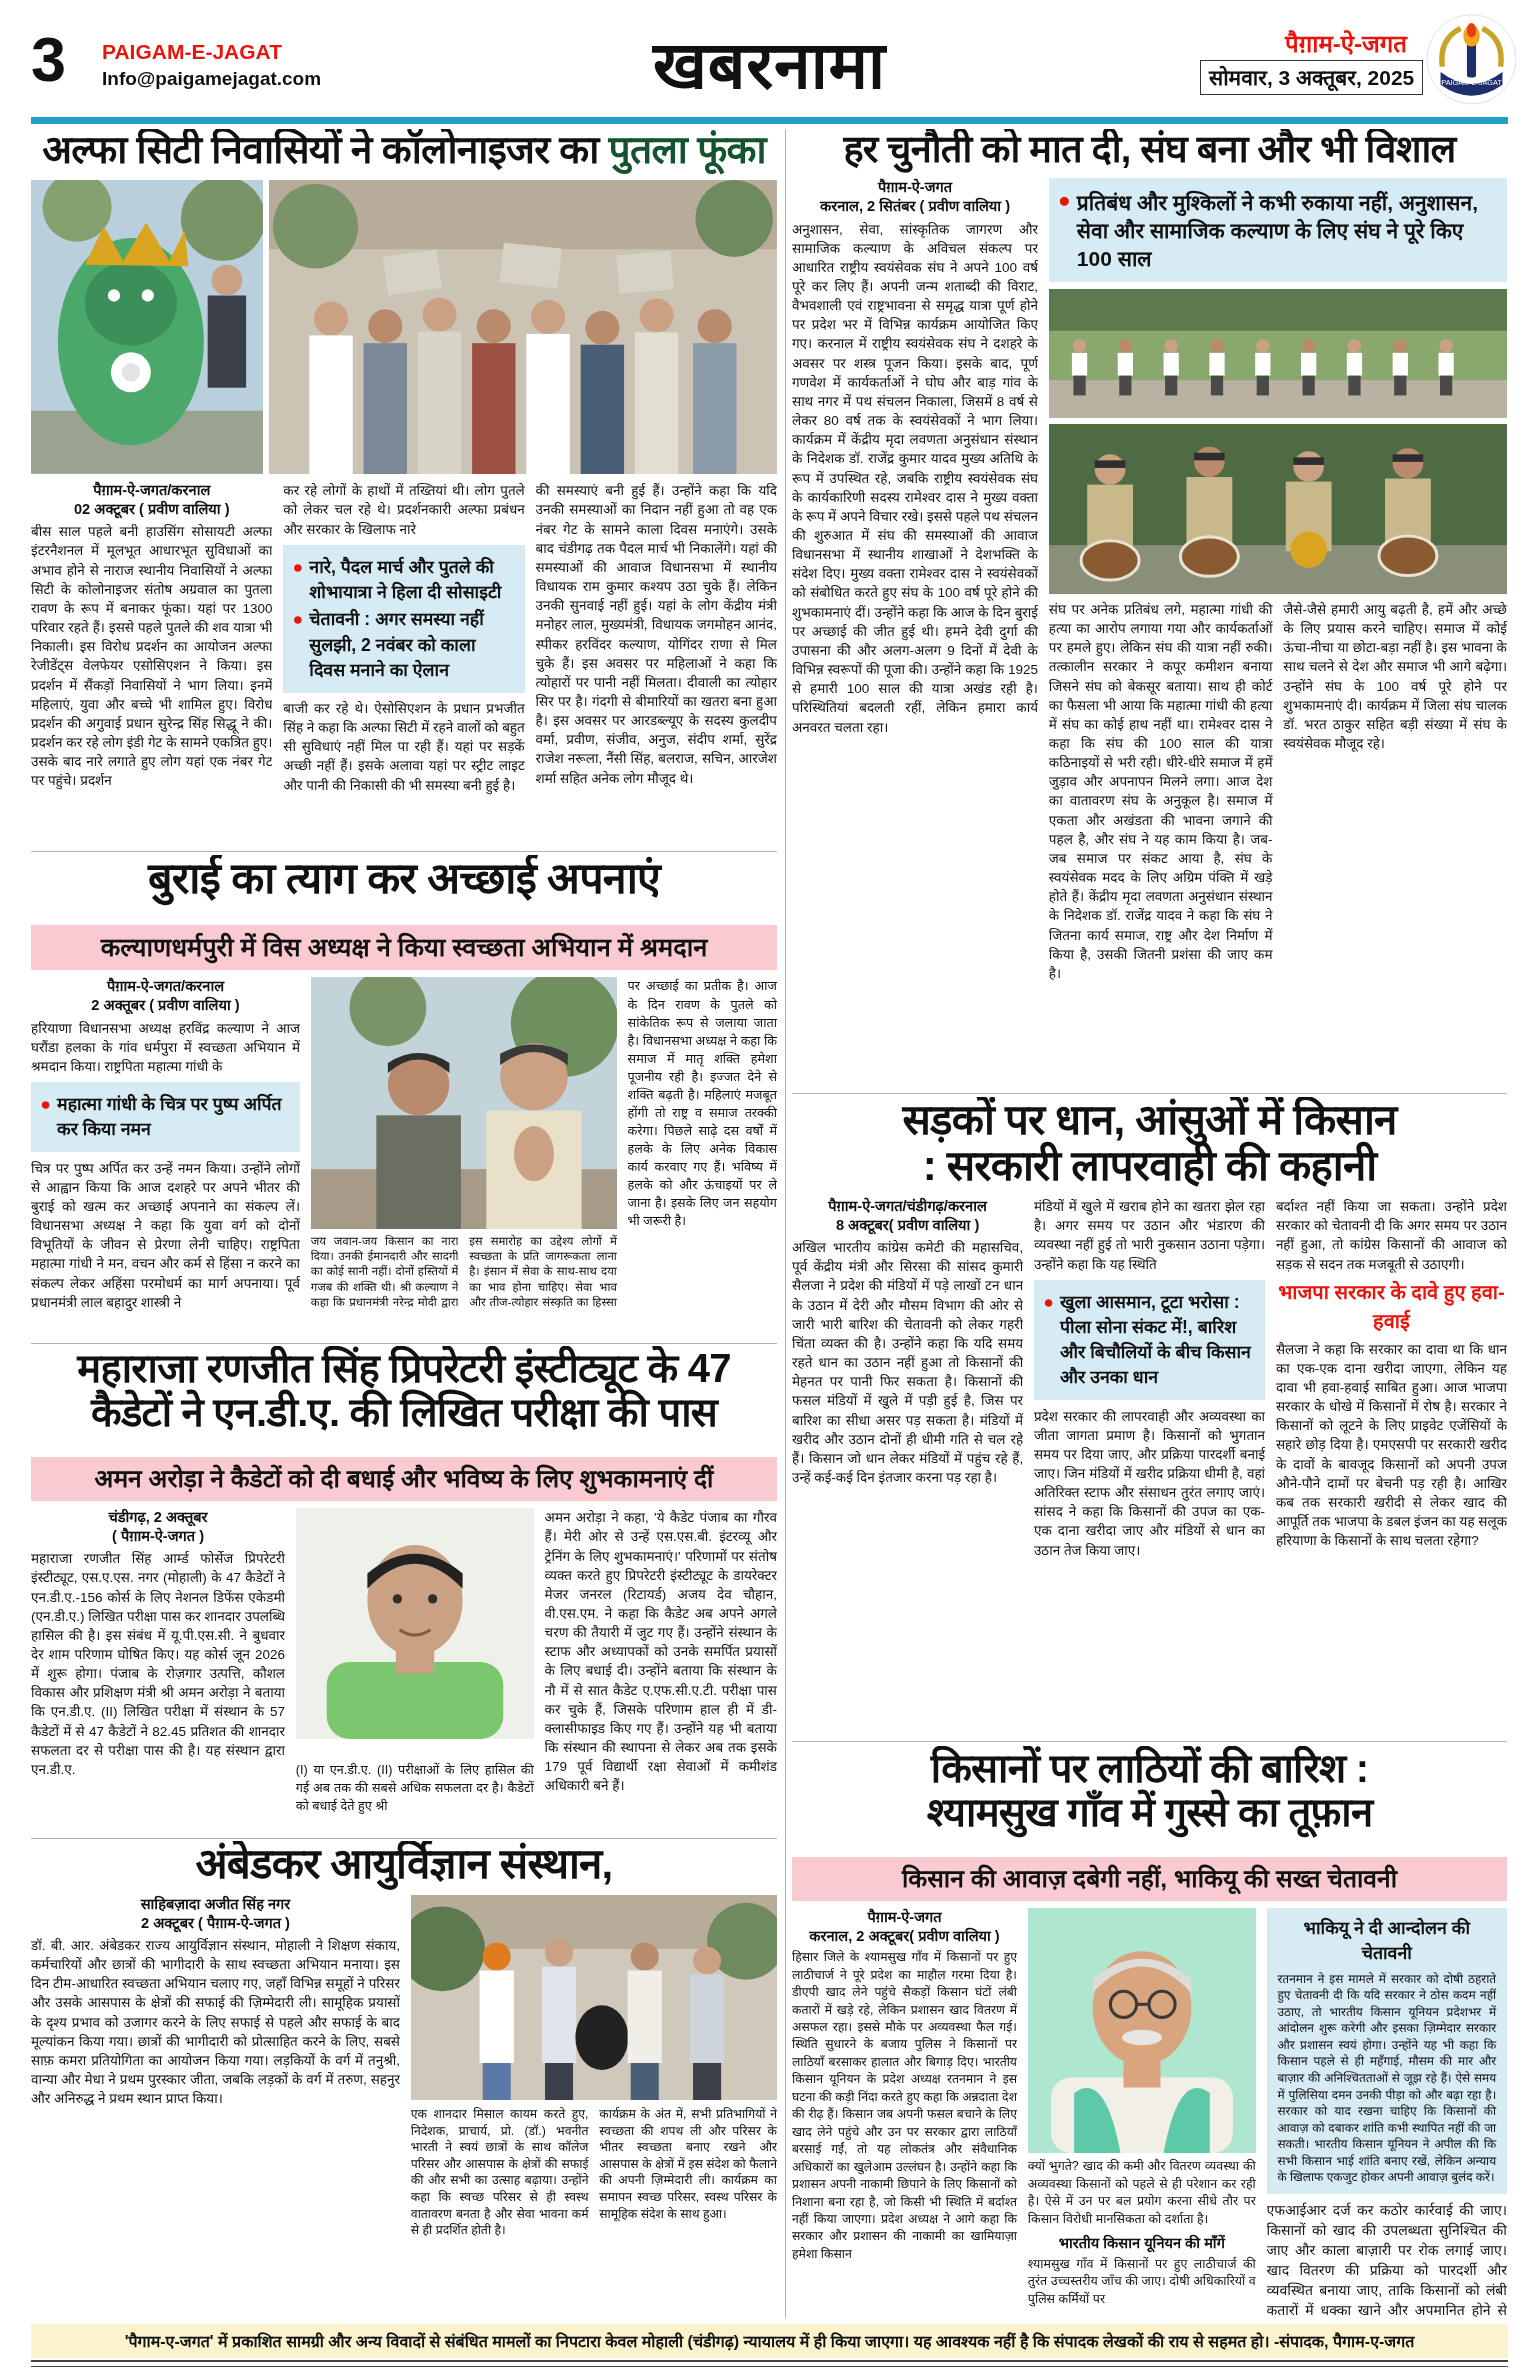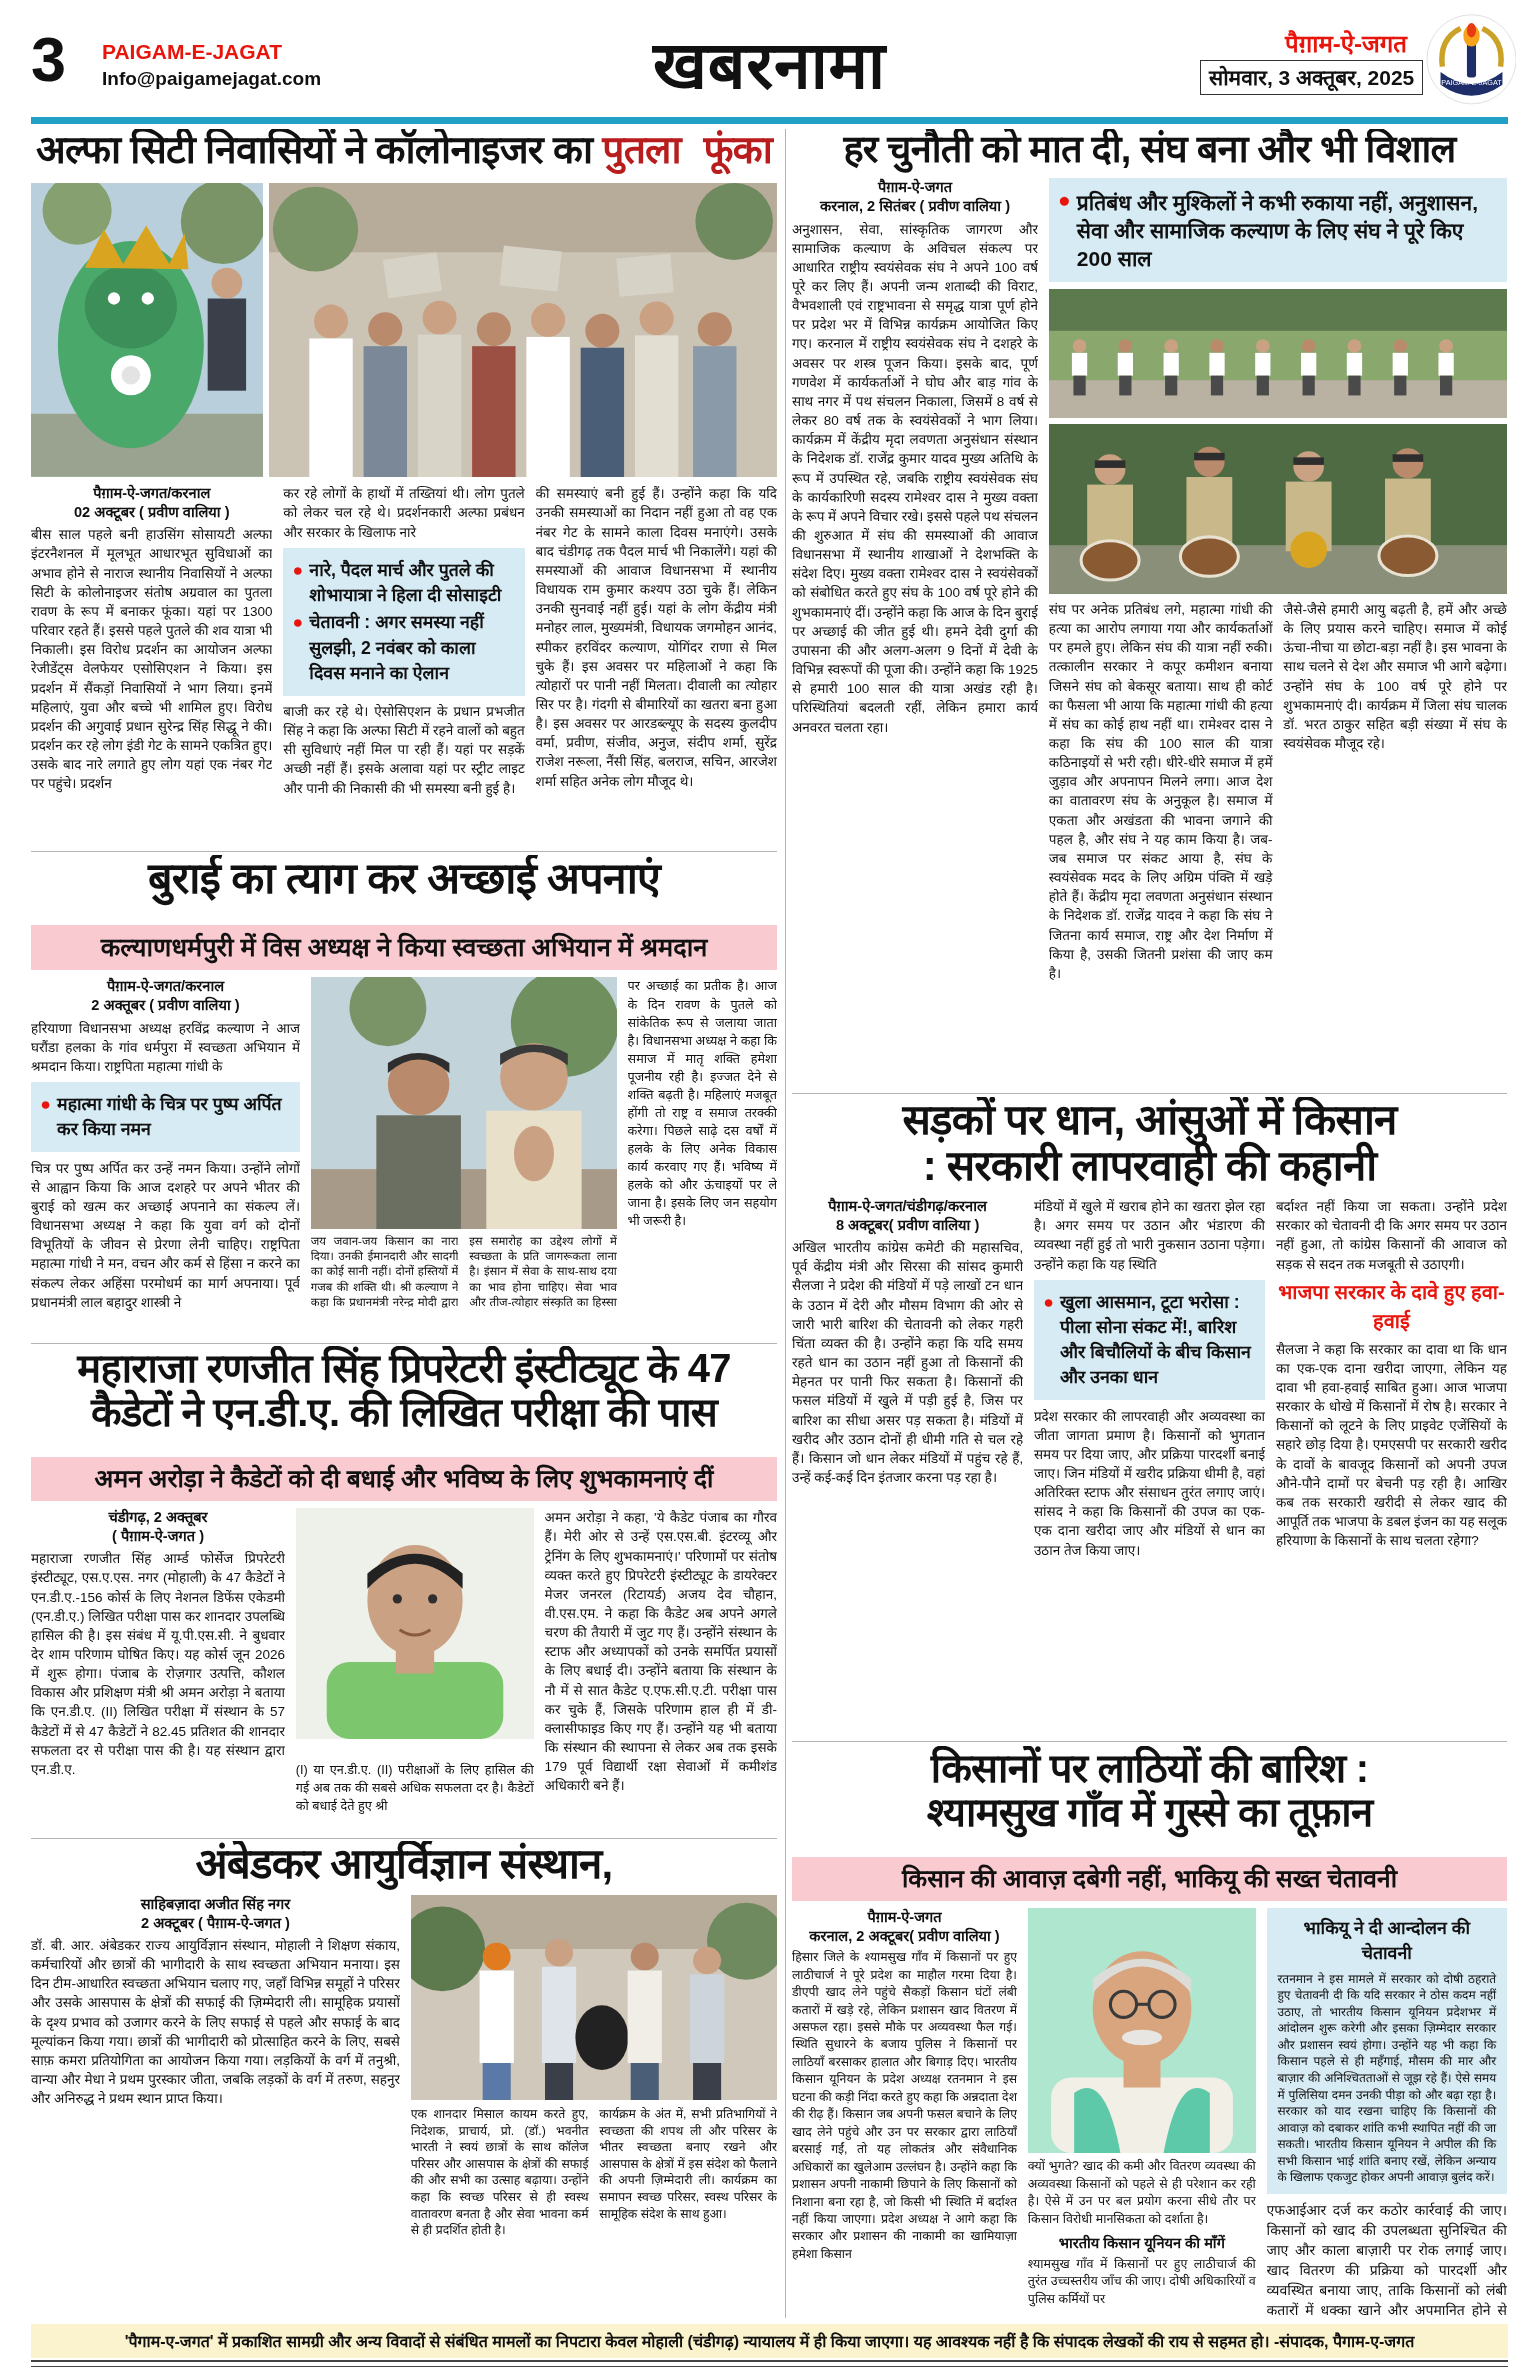--- a/index.html
+++ b/index.html
@@ -10,21 +10,21 @@
   .email{position:absolute;left:102px;top:68px;font-size:19px;font-weight:bold;}
   .section-title{position:absolute;left:308px;width:923px;top:17px;text-align:center;font-size:66px;font-weight:900;letter-spacing:0.8px;}
   .brand{position:absolute;right:131px;top:26px;width:308px;text-align:right;color:#e8150d;font-size:24px;font-weight:900;}
   .pdate{position:absolute;right:115px;top:60px;font-size:21px;font-weight:bold;border:1.5px solid #333;padding:2.3px 7.7px;background:#fff;}
   .logo{position:absolute;right:21.5px;top:12.3px;width:91px;height:94px;}
   .rule{position:absolute;left:31px;top:117px;width:1477px;height:7px;background:#219fc4;}
   
   .art{position:absolute;overflow:hidden;}
   .h1{font-weight:900;text-align:center;letter-spacing:-0.8px;line-height:1.1;}
   .h1 .ln{display:block;white-space:nowrap;}
-  .red{color:#b91c1c;font-family:Liberation Mono, monospace;}
+  .red{color:#14532d;}
   .pink{background:#f9cbd0;text-align:center;font-weight:bold;font-size:25.4px;padding:7px 3.1px;margin-top:23px;line-height:1.2;}
   .row{display:flex;gap:10.8px;margin-top:7.7px;}
   .bcol{font-size:13.5px;line-height:1.42;text-align:justify;overflow:hidden;}
   .dl{font-weight:bold;text-align:center;font-size:14.6px;line-height:1.3;margin-bottom:3.1px;}
   .ibox{background:#d7ebf4;padding:7.7px 9.2px;font-weight:bold;}
   .li{display:flex;gap:6.2px;margin:2.3px 0;text-align:left;}
   .dot{color:#e8150d;flex:0 0 auto;}
   .ph{position:relative;overflow:hidden;background:#cfd6cd;}
   .ph svg{display:block;width:100%;height:100%;}
   .vline{position:absolute;width:0.8px;background:#b3b3b3;}
@@ -151,21 +151,21 @@
       </div>
     <div class="row" style="height:892px">
       <div class="bcol" style="width:246px;flex:0 0 auto">
         <div class="dl"><span>पैग़ाम-ऐ-जगत</span><br><span>करनाल, 2 सितंबर ( प्रवीण वालिया )</span></div>
         <div>अनुशासन, सेवा, सांस्कृतिक जागरण और सामाजिक कल्याण के अविचल संकल्प पर आधारित राष्ट्रीय स्वयंसेवक संघ ने अपने 100 वर्ष पूरे कर लिए हैं। अपनी जन्म शताब्दी की विराट, वैभवशाली एवं राष्ट्रभावना से समृद्ध यात्रा पूर्ण होने पर प्रदेश भर में विभिन्न कार्यक्रम आयोजित किए गए। करनाल में राष्ट्रीय स्वयंसेवक संघ ने दशहरे के अवसर पर शस्त्र पूजन किया। इसके बाद, पूर्ण गणवेश में कार्यकर्ताओं ने घोघ और बाड़ गांव के साथ नगर में पथ संचलन निकाला, जिसमें 8 वर्ष से लेकर 80 वर्ष तक के स्वयंसेवकों ने भाग लिया। कार्यक्रम में केंद्रीय मृदा लवणता अनुसंधान संस्थान के निदेशक डॉ. राजेंद्र कुमार यादव मुख्य अतिथि के रूप में उपस्थित रहे, जबकि राष्ट्रीय स्वयंसेवक संघ के कार्यकारिणी सदस्य रामेश्वर दास ने मुख्य वक्ता के रूप में अपने विचार रखे। इससे पहले पथ संचलन की शुरुआत में संघ की समस्याओं की आवाज विधानसभा में स्थानीय शाखाओं ने देशभक्ति के संदेश दिए। मुख्य वक्ता रामेश्वर दास ने स्वयंसेवकों को संबोधित करते हुए संघ के 100 वर्ष पूरे होने की शुभकामनाएं दीं। उन्होंने कहा कि आज के दिन बुराई पर अच्छाई की जीत हुई थी। हमने देवी दुर्गा की उपासना की और अलग-अलग 9 दिनों में देवी के विभिन्न स्वरूपों की पूजा की। उन्होंने कहा कि 1925 से हमारी 100 साल की यात्रा अखंड रही है। परिस्थितियां बदलती रहीं, लेकिन हमारा कार्य अनवरत चलता रहा।</div>
       </div>
       <div style="flex:1;display:flex;flex-direction:column;gap:6.2px;overflow:hidden">
         <div class="ibox" style="font-size:21px;text-align:left">
           <div class="li">
               <span class="dot">●</span>
-              <span>प्रतिबंध और मुश्किलों ने कभी रुकाया नहीं, अनुशासन, सेवा और सामाजिक कल्याण के लिए संघ ने पूरे किए 200 साल</span>
+              <span>प्रतिबंध और मुश्किलों ने कभी रुकाया नहीं, अनुशासन, सेवा और सामाजिक कल्याण के लिए संघ ने पूरे किए 100 साल</span>
             </div>
         </div>
         <div class="ph" style="height:131px">
           <svg viewBox="0 0 600 170" preserveAspectRatio="none">
             <rect width="600" height="170" fill="#8aa86d"></rect>
             <rect width="600" height="55" fill="#5d7a4e"></rect>
             <rect y="120" width="600" height="50" fill="#b9b1a2"></rect>
             <g>
               <g transform="translate(20,0)">
                   <circle cx="20" cy="75" r="9" fill="#caa183"></circle>

